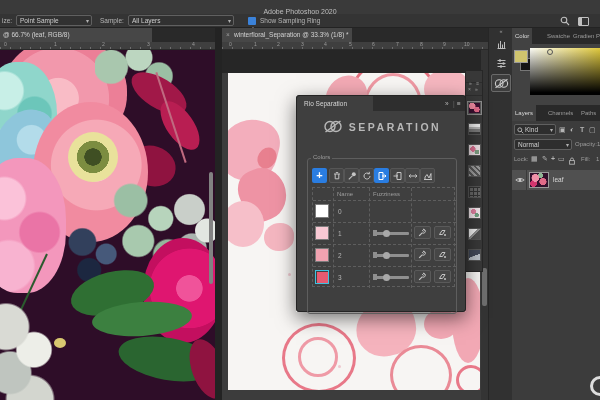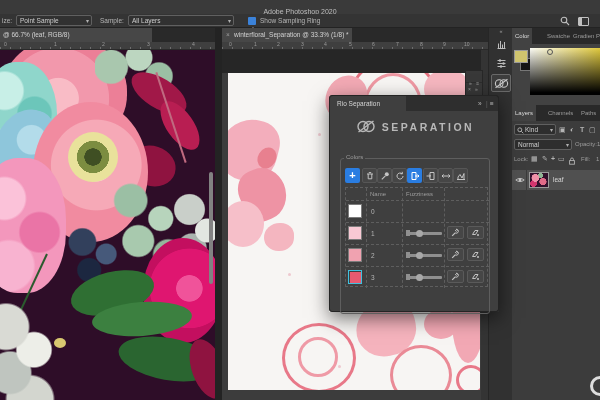--- a/index.html
+++ b/index.html
@@ -37,21 +37,21 @@
   #separator { left:215px; top:28px; width:7px; height:372px; background:#232323; }
   #pasteboard { left:222px; top:50px; width:266px; height:350px; background:#3c3c3c; }
   #darkband { left:222px; top:50px; width:266px; height:23px; background:#262626; }
   #white-canvas { left:228px; top:73px; width:252px; height:317px; background:#f7f5f3; overflow:hidden; }
   .ring { position:absolute; border:3px solid #e4717f; border-radius:50%; }
 
   
   .sb-thumb { position:absolute; background:#828282; border-radius:2px; }
 
   
-  #rio { left:296px; top:95px; width:170px; height:217px; z-index:30; box-shadow:0 6px 18px rgba(0,0,0,.55);margin-left:33px; }
+  #rio { left:296px; top:95px; width:170px; height:217px; z-index:30; box-shadow:0 6px 18px rgba(0,0,0,.55); }
   #rio-tabbar { position:absolute; left:0; top:0; width:170px; height:16px; background:#2e2e2e; border:1px solid #242424; border-bottom:0; border-radius:3px 3px 0 0; }
   #rio-tab { position:absolute; left:0; top:0; width:76px; height:16px; background:#3f3f3f; border-radius:3px 0 0 0; }
   #rio-body { position:absolute; left:0; top:16px; width:170px; height:201px; background:#3f3f3f; border:1px solid #242424; border-top:0; border-radius:0 0 3px 3px; }
   #rio-header { position:absolute; left:0; top:8px; width:170px; display:flex; justify-content:center; align-items:center; gap:6px; }
   #rio-header .ttl { font-size:10.5px; letter-spacing:2.5px; color:#b8b8b8; font-weight:bold; }
   #colors-box { position:absolute; left:10px; top:47px; width:150px; height:156px; border:1px solid #5e5e5e; border-radius:3px; }
   #colors-lbl { position:absolute; left:14px; top:43px; background:#3f3f3f; padding:0 2px; font-size:6px; color:#9d9d9d; }
   .toolbtn { position:absolute; top:57px; width:15px; height:15px; border-radius:2px; background:#464646; border:1px solid #565656; display:flex; align-items:center; justify-content:center; }
   .toolbtn.blue { border:0; }
   .toolbtn .plus { color:#fff; font-size:11px; line-height:13px; font-weight:bold; }

